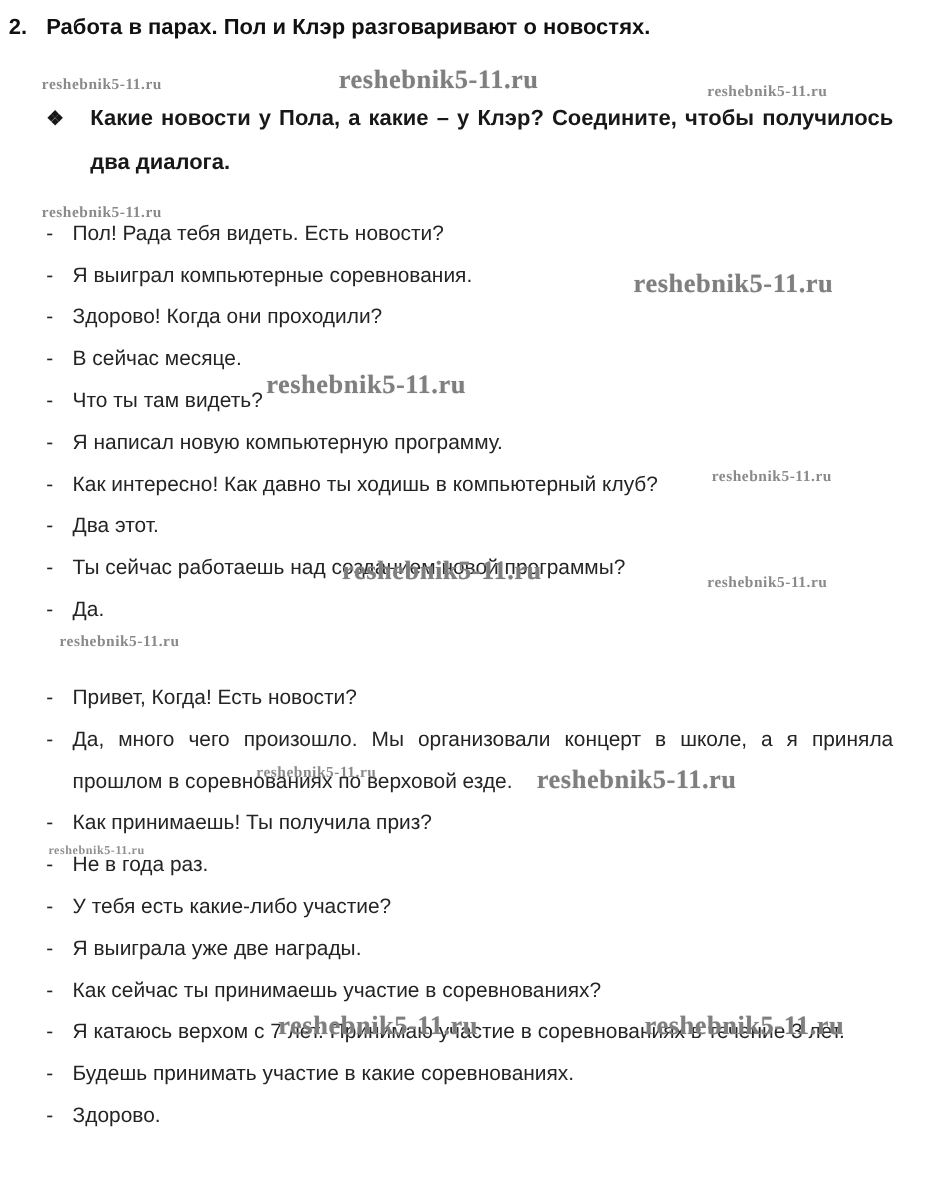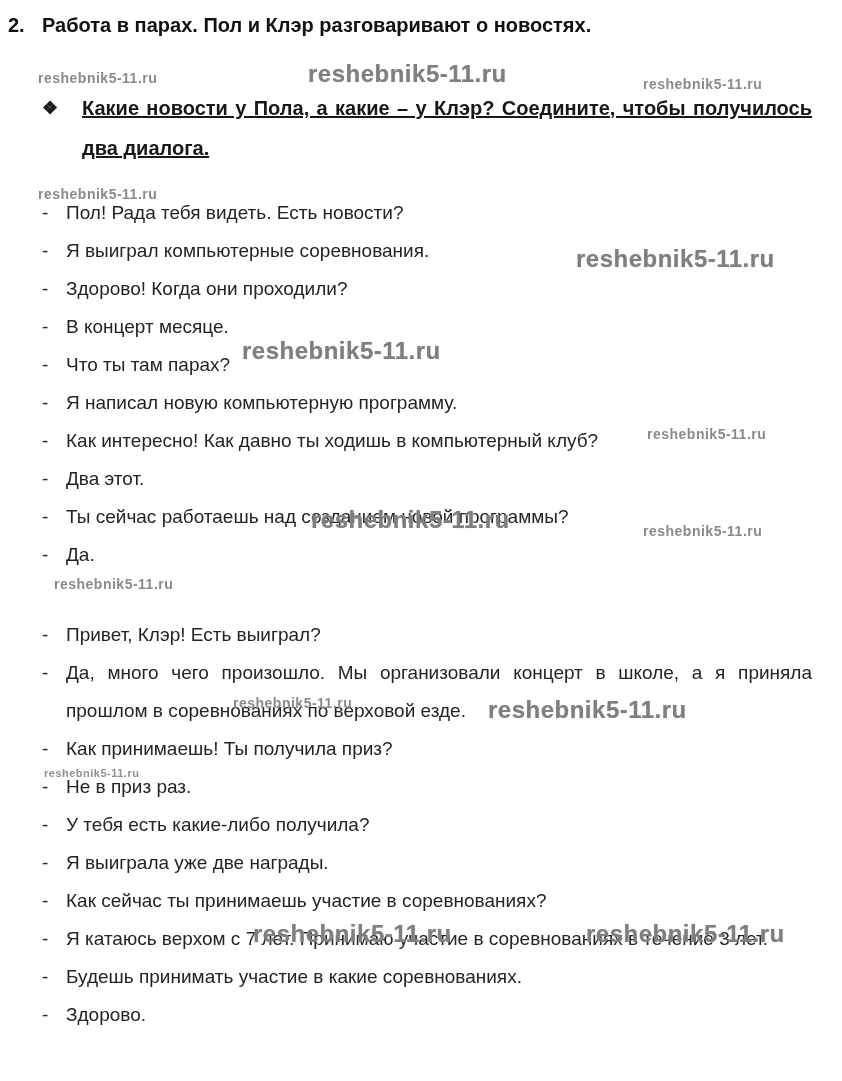--- a/index.html
+++ b/index.html
@@ -15,21 +15,21 @@
   .page {
     position: relative;
     width: 842px;
     height: 1081px;
     padding: 12px 30px 0 8px;
   }
 
   
   .watermark {
     position: absolute;
-    font-family: Liberation Sans, sans-serif;
+    font-family: Liberation Serif, serif;
     font-weight: 700;
     color: #878787;
     white-space: nowrap;
     z-index: 3;
     letter-spacing: 0.5px;
     pointer-events: none;
   }
   .wm-lg { font-size: 24px; color: #7f7f7f; text-shadow: 0 0 1px #b5b5b5; }
   .wm-sm { font-size: 14px; color: #8a8a8a; }
   .wm-xs { font-size: 11px; color: #909090; }
@@ -50,21 +50,21 @@
   .task-row {
     display: flex;
     margin-top: 50px;
     margin-left: 34px;
     font-weight: 700;
     font-size: 20px;
     color: #181818;
     line-height: 40px;
   }
   .task-marker { width: 40px; flex: none; font-size: 18px; }
-  .task-text { flex: 1; text-align: justify; text-decoration: underline; }
+  .task-text { flex: 1; text-align: justify; }
 
   
   .dialog { margin-top: 26px; }
   .dialog-second { margin-top: 42px; }
   .line {
     display: flex;
     font-size: 19px;
     line-height: 38px;
     color: #242424;
   }
@@ -114,26 +114,26 @@
         <span class="line-text">Я выиграл компьютерные соревнования.</span>
       </div>
 
       <div class="line">
         <span class="dash">-</span>
         <span class="line-text">Здорово! Когда они проходили?</span>
       </div>
 
       <div class="line">
         <span class="dash">-</span>
-        <span class="line-text">В концерт месяце.</span>
-      </div>
-
-      <div class="line">
-        <span class="dash">-</span>
-        <span class="line-text">Что ты там парах?</span>
+        <span class="line-text">В сейчас месяце.</span>
+      </div>
+
+      <div class="line">
+        <span class="dash">-</span>
+        <span class="line-text">Что ты там видеть?</span>
       </div>
 
       <div class="line">
         <span class="dash">-</span>
         <span class="line-text">Я написал новую компьютерную программу.</span>
       </div>
 
       <div class="line">
         <span class="dash">-</span>
         <span class="line-text">Как интересно! Как давно ты ходишь в компьютерный клуб?</span>
@@ -152,41 +152,41 @@
       <div class="line">
         <span class="dash">-</span>
         <span class="line-text">Да.</span>
       </div>
     </div>
 
   <div class="dialog dialog-second">
 
       <div class="line">
         <span class="dash">-</span>
-        <span class="line-text">Привет, Клэр! Есть выиграл?</span>
+        <span class="line-text">Привет, Когда! Есть новости?</span>
       </div>
 
       <div class="line">
         <span class="dash">-</span>
         <span class="line-text">Да, много чего произошло. Мы организовали концерт в школе, а я приняла прошлом в соревнованиях по верховой езде.</span>
       </div>
 
       <div class="line">
         <span class="dash">-</span>
         <span class="line-text">Как принимаешь! Ты получила приз?</span>
       </div>
 
       <div class="line">
         <span class="dash">-</span>
-        <span class="line-text">Не в приз раз.</span>
-      </div>
-
-      <div class="line">
-        <span class="dash">-</span>
-        <span class="line-text">У тебя есть какие-либо получила?</span>
+        <span class="line-text">Не в года раз.</span>
+      </div>
+
+      <div class="line">
+        <span class="dash">-</span>
+        <span class="line-text">У тебя есть какие-либо участие?</span>
       </div>
 
       <div class="line">
         <span class="dash">-</span>
         <span class="line-text">Я выиграла уже две награды.</span>
       </div>
 
       <div class="line">
         <span class="dash">-</span>
         <span class="line-text">Как сейчас ты принимаешь участие в соревнованиях?</span>

